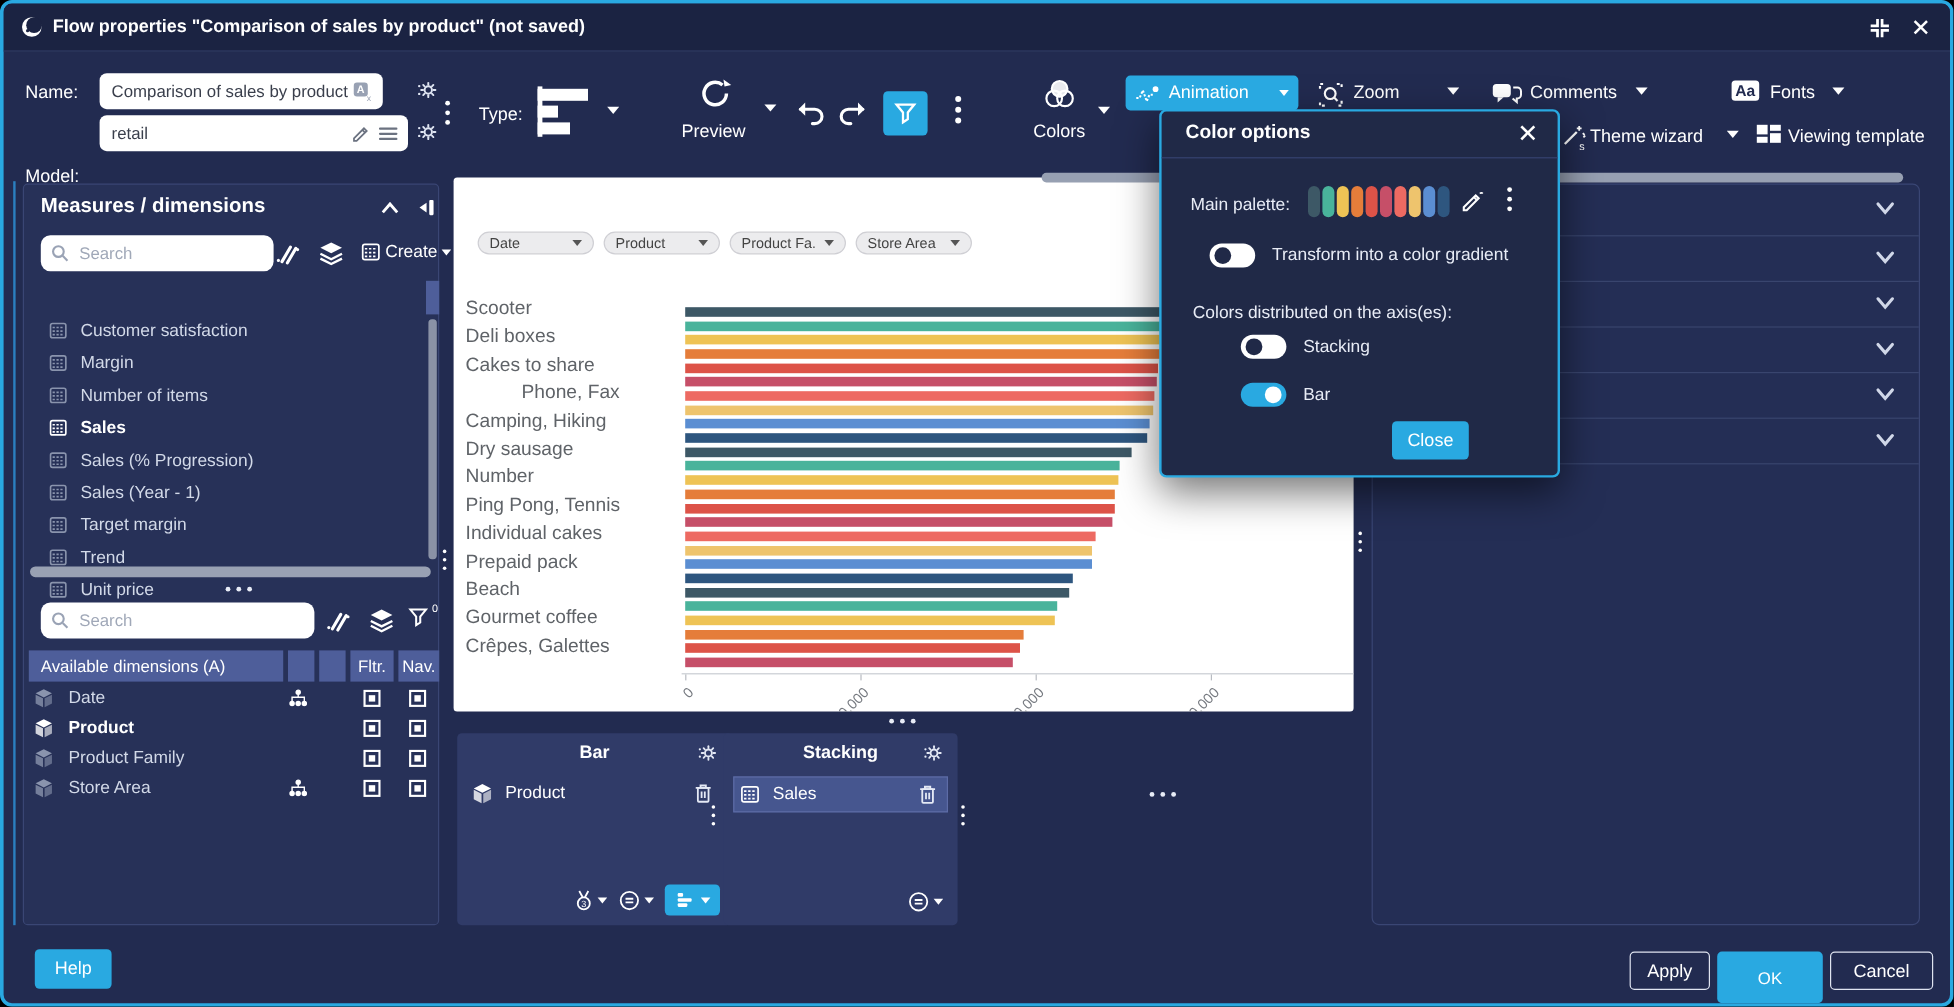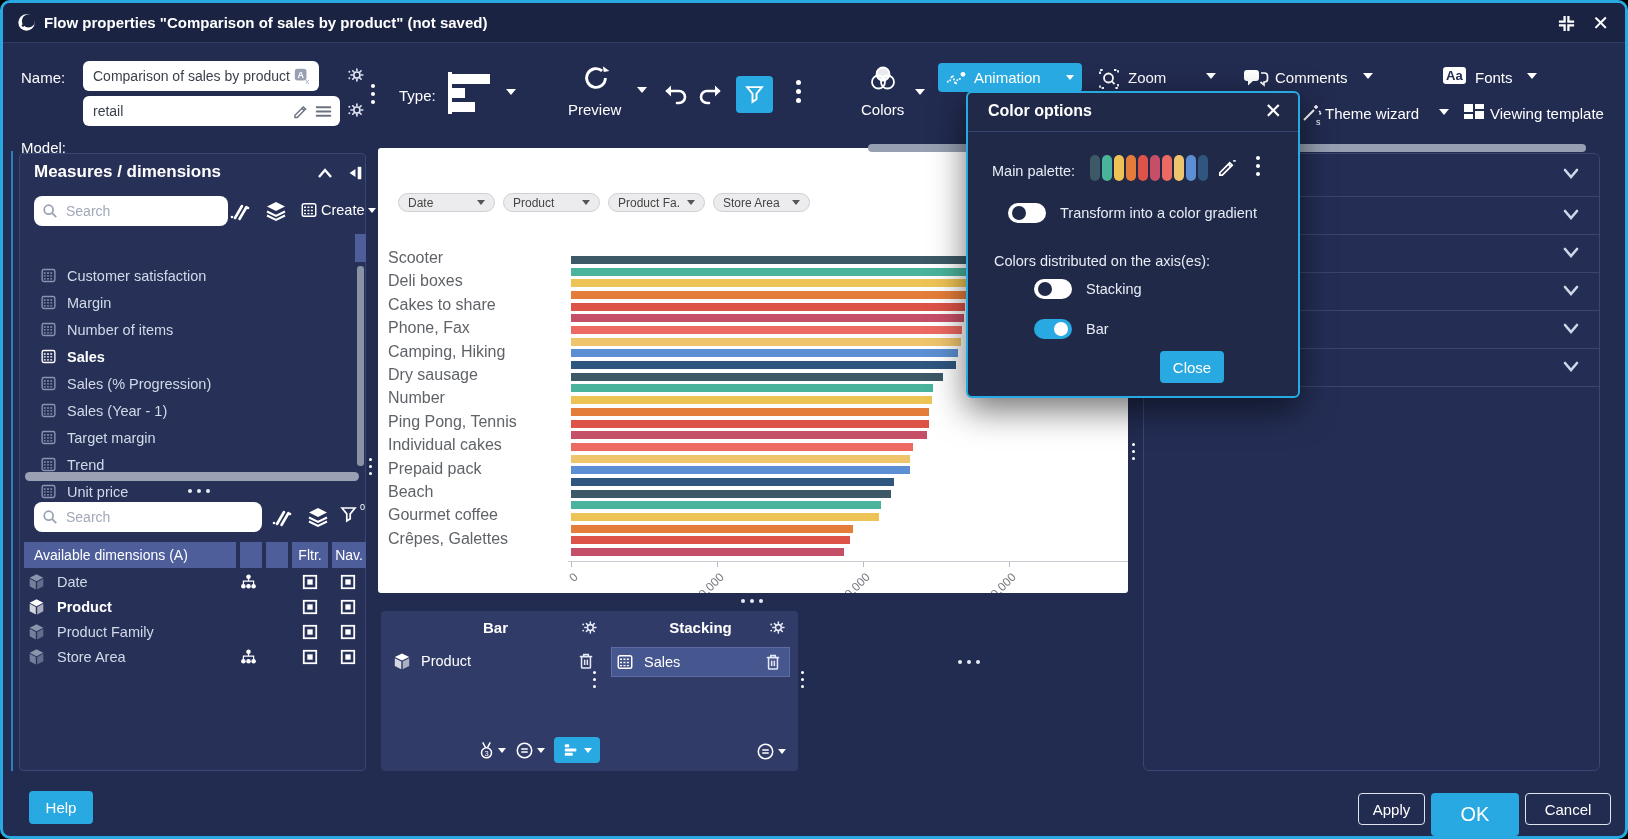--- a/index.html
+++ b/index.html
@@ -599,21 +599,21 @@
         </span>
         <span class="pill" style="left: 335px; top: 45px; width: 97px;">
           <span style="overflow: hidden; white-space: nowrap; flex: 1 1 0%;">Store Area</span>
           <span class="caret sm dk" style="margin-left: auto;"></span>
         </span>
       </div>
     <div id="cat-labels">
         <div class="cat" style="top: 101px;">Scooter</div>
         <div class="cat" style="top: 124.4px;">Deli boxes</div>
         <div class="cat" style="top: 147.8px;">Cakes to share</div>
-        <div class="cat" style="top: 171.2px;">Phone, Fax</div>
+        <div class="cat" style="top: 171.2px; text-align: center;">Phone, Fax</div>
         <div class="cat" style="top: 194.6px;">Camping, Hiking</div>
         <div class="cat" style="top: 218px;">Dry sausage</div>
         <div class="cat" style="top: 241.4px;">Number</div>
         <div class="cat" style="top: 264.8px;">Ping Pong, Tennis</div>
         <div class="cat" style="top: 288.2px;">Individual cakes</div>
         <div class="cat" style="top: 311.6px;">Prepaid pack</div>
         <div class="cat" style="top: 335px;">Beach</div>
         <div class="cat" style="top: 358.4px;">Gourmet coffee</div>
         <div class="cat" style="top: 381.8px;">Crêpes, Galettes</div>
       </div>
@@ -890,15 +890,15 @@
     <span class="ptext" style="left:118px;top:188px;">Stacking</span>
     <span class="toggle on" style="left:66px;top:226px;">
         <span class="knob"></span>
       </span>
     <span class="ptext" style="left:118px;top:228px;">Bar</span>
     <button class="blue-btn" style="position:absolute;left:192px;top:258px;width:64px;height:32px;font-size:15px;">Close</button>
   </div>
 
   <button class="blue-btn abs" style="left:26px;top:788px;width:64px;height:33px;font-size:15px;">Help</button>
   <button class="outline-btn abs" style="left:1355px;top:790px;width:67px;height:32px;">Apply</button>
-  <button class="blue-btn abs" style="left:1428px;top:790px;width:88px;height:43px;font-size:20px;">OK</button>
+  <button class="blue-btn abs" style="left:1428px;top:790px;width:88px;height:43px;font-size:14px;">OK</button>
   <button class="outline-btn abs" style="left:1522px;top:790px;width:86px;height:32px;">Cancel</button>
 </div>
 
 </body></html>

